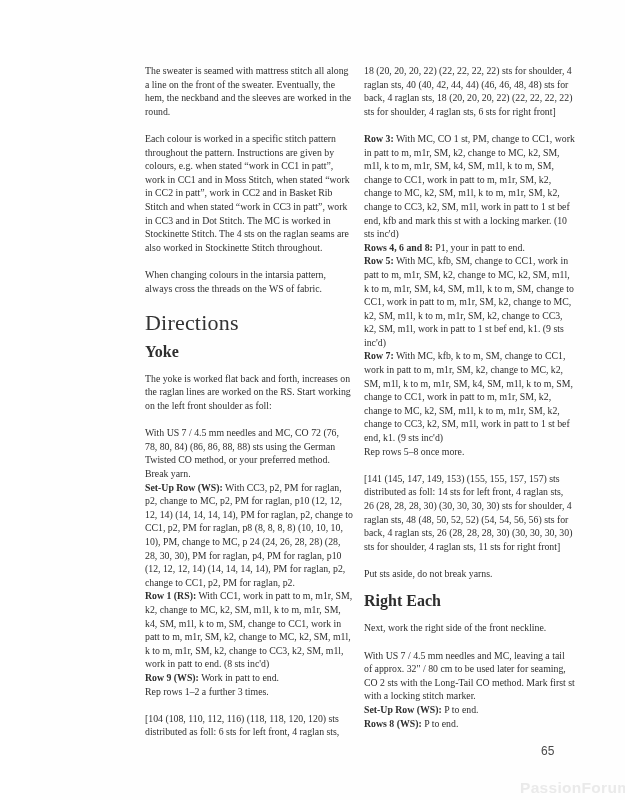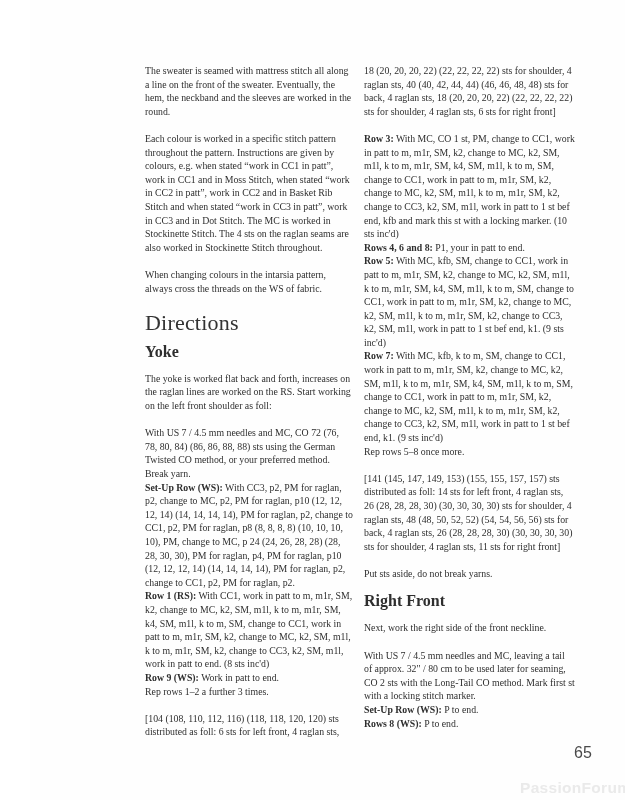--- a/index.html
+++ b/index.html
@@ -37,24 +37,24 @@
     color: #333333;
   }
   .col h3 {
     font-size: 16px;
     font-weight: 700;
     margin: 0 0 13.6px 0;
   }
   .b { font-weight: 700; }
   .page-number {
     position: absolute;
-    left: 544px;
+    left: 511px;
     top: 744px;
     font-family: "Liberation Sans", "DejaVu Sans", sans-serif;
-    font-size: 16px;
+    font-size: 12px;
     color: #4a4a4a;
   }
   .watermark {
     position: absolute;
     right: 3px;
     bottom: 3px;
     font-family: "Liberation Sans", "DejaVu Sans", sans-serif;
     font-size: 15.5px;
     font-weight: 700;
     color: #eaeaea;
@@ -81,21 +81,21 @@
     </div>
   <div class="col col-right">
       <p class="gap"><span>18 (20, 20, 20, 22) (22, 22, 22, 22) sts for shoulder, 4 raglan sts, 40 (40, 42, 44, 44) (46, 46, 48, 48) sts for back, 4 raglan sts, 18 (20, 20, 20, 22) (22, 22, 22, 22) sts for shoulder, 4 raglan sts, 6 sts for right front]</span></p>
       <p><span class="b">Row 3:</span><span> With MC, CO 1 st, PM, change to CC1, work in patt to m, m1r, SM, k2, change to MC, k2, SM, m1l, k to m, m1r, SM, k4, SM, m1l, k to m, SM, change to CC1, work in patt to m, m1r, SM, k2, change to MC, k2, SM, m1l, k to m, m1r, SM, k2, change to CC3, k2, SM, m1l, work in patt to 1 st bef end, kfb and mark this st with a locking marker. (10 sts inc'd)</span></p>
       <p><span class="b">Rows 4, 6 and 8:</span><span> P1, your in patt to end.</span></p>
       <p><span class="b">Row 5:</span><span> With MC, kfb, SM, change to CC1, work in patt to m, m1r, SM, k2, change to MC, k2, SM, m1l, k to m, m1r, SM, k4, SM, m1l, k to m, SM, change to CC1, work in patt to m, m1r, SM, k2, change to MC, k2, SM, m1l, k to m, m1r, SM, k2, change to CC3, k2, SM, m1l, work in patt to 1 st bef end, k1. (9 sts inc'd)</span></p>
       <p><span class="b">Row 7:</span><span> With MC, kfb, k to m, SM, change to CC1, work in patt to m, m1r, SM, k2, change to MC, k2, SM, m1l, k to m, m1r, SM, k4, SM, m1l, k to m, SM, change to CC1, work in patt to m, m1r, SM, k2, change to MC, k2, SM, m1l, k to m, m1r, SM, k2, change to CC3, k2, SM, m1l, work in patt to 1 st bef end, k1. (9 sts inc'd)</span></p>
       <p class="gap"><span>Rep rows 5–8 once more.</span></p>
       <p class="gap"><span>[141 (145, 147, 149, 153) (155, 155, 157, 157) sts distributed as foll: 14 sts for left front, 4 raglan sts, 26 (28, 28, 28, 30) (30, 30, 30, 30) sts for shoulder, 4 raglan sts, 48 (48, 50, 52, 52) (54, 54, 56, 56) sts for back, 4 raglan sts, 26 (28, 28, 28, 30) (30, 30, 30, 30) sts for shoulder, 4 raglan sts, 11 sts for right front]</span></p>
       <p class="gap"><span>Put sts aside, do not break yarns.</span></p>
-      <h3>Right Front</h3>
+      <h3>Right Each</h3>
       <p class="gap"><span>Next, work the right side of the front neckline.</span></p>
       <p><span>With US 7 / 4.5 mm needles and MC, leaving a tail of approx. 32" / 80 cm to be used later for seaming, CO 2 sts with the Long-Tail CO method. Mark first st with a locking stitch marker.</span></p>
       <p><span class="b">Set-Up Row (WS):</span><span> P to end.</span></p>
       <p><span class="b">Rows 8 (WS):</span><span> P to end.</span></p>
     </div>
   <div class="page-number">65</div>
   <div class="watermark">PassionForum.ru</div>
 </div>
 
 </body></html>

